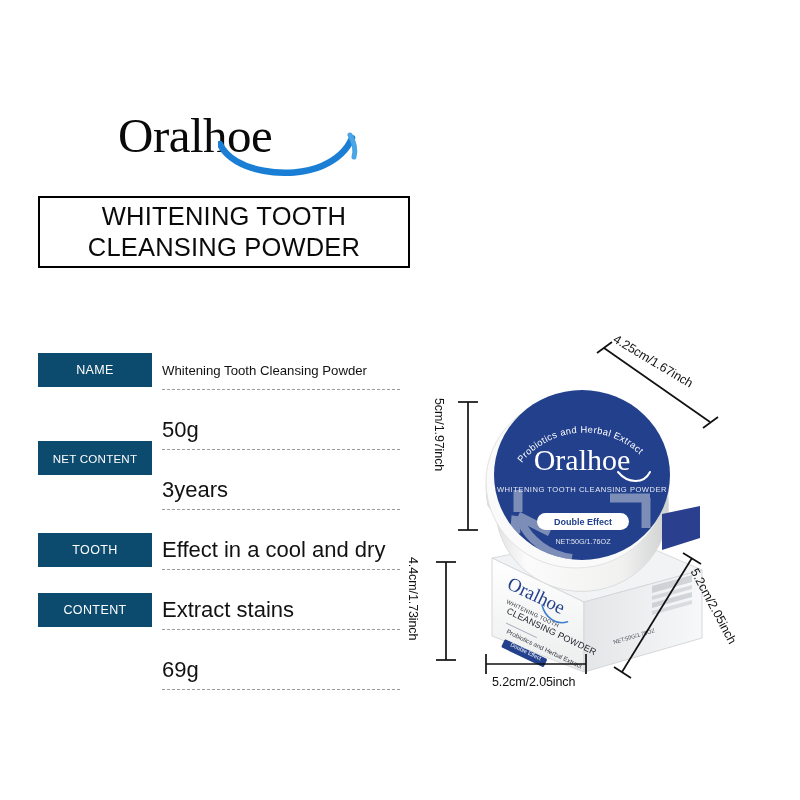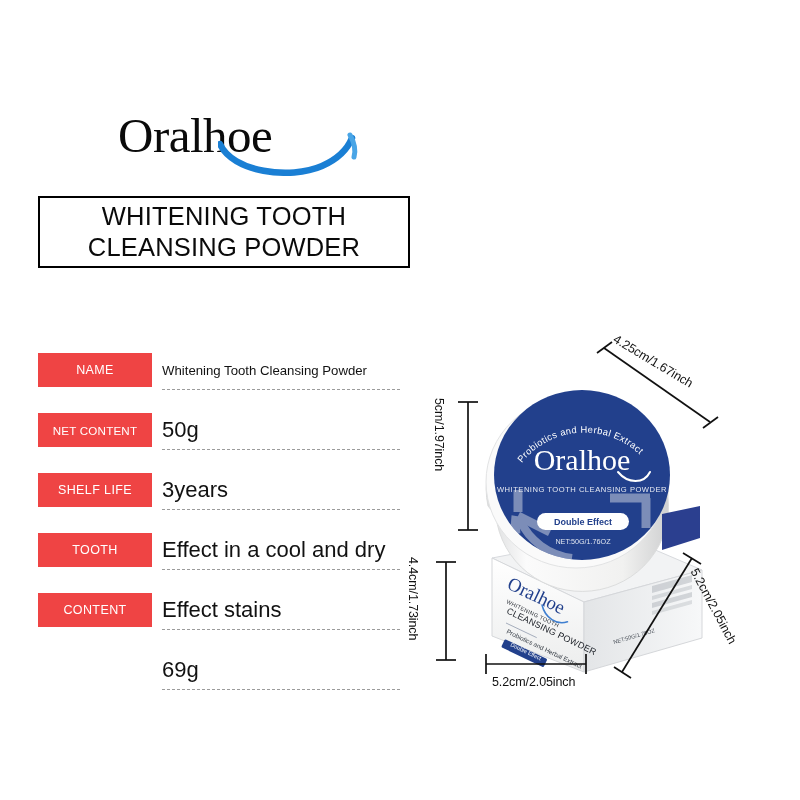--- a/index.html
+++ b/index.html
@@ -75,30 +75,30 @@
   .spec-row {
     position: relative;
     height: 60px;
   }
   .spec-chip {
     position: absolute;
     left: 0;
     top: 2px;
     width: 114px;
     height: 34px;
-    background: #ef4444;
+    background: #0c4a6e;
     color: #ffffff;
     display: flex;
     align-items: center;
     justify-content: center;
     font-size: 12.5px;
     letter-spacing: 0.4px;
     box-sizing: border-box;
   }
-  .spec-chip.wide-label { font-size: 11.6px; letter-spacing: 0.2px; }
+  .spec-chip.wide-label { font-size: 11.6px; letter-spacing: 0.2px; margin-top: 28px; }
   .spec-value {
     position: absolute;
     left: 124px;
     top: 2px;
     height: 34px;
     display: flex;
     align-items: center;
     font-size: 22px;
     color: #121212;
     white-space: nowrap;
@@ -179,34 +179,33 @@
     <div class="spec-underline"></div>
   </div>
 
   <div class="spec-row">
     <div class="spec-chip wide-label">NET  CONTENT</div>
     <div class="spec-value">50g</div>
     <div class="spec-underline"></div>
   </div>
 
   <div class="spec-row">
-    <div class="spec-chip">SHELF LIFE</div>
     <div class="spec-value">3years</div>
     <div class="spec-underline"></div>
   </div>
 
   <div class="spec-row">
     <div class="spec-chip">TOOTH</div>
     <div class="spec-value">Effect in a cool and dry</div>
     <div class="spec-underline"></div>
   </div>
 
   <div class="spec-row">
     <div class="spec-chip">CONTENT</div>
-    <div class="spec-value">Effect stains</div>
+    <div class="spec-value">Extract stains</div>
     <div class="spec-underline"></div>
   </div>
 
   <div class="spec-row">
     <div class="spec-value">69g</div>
     <div class="spec-underline"></div>
   </div>
 
 </div>
 

